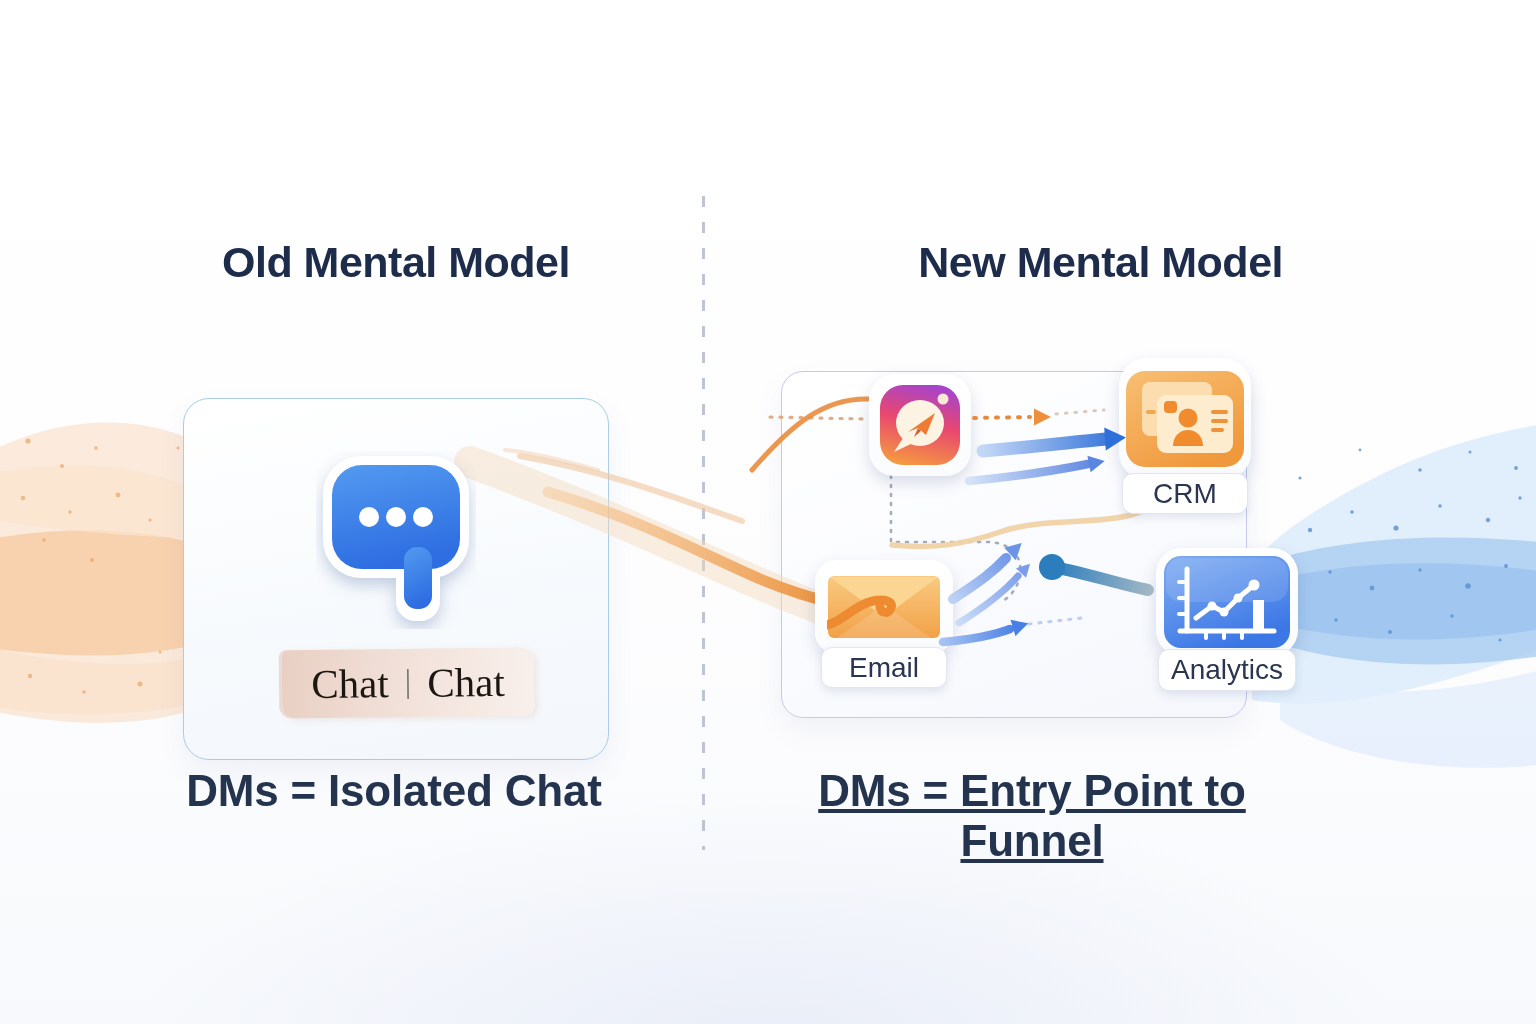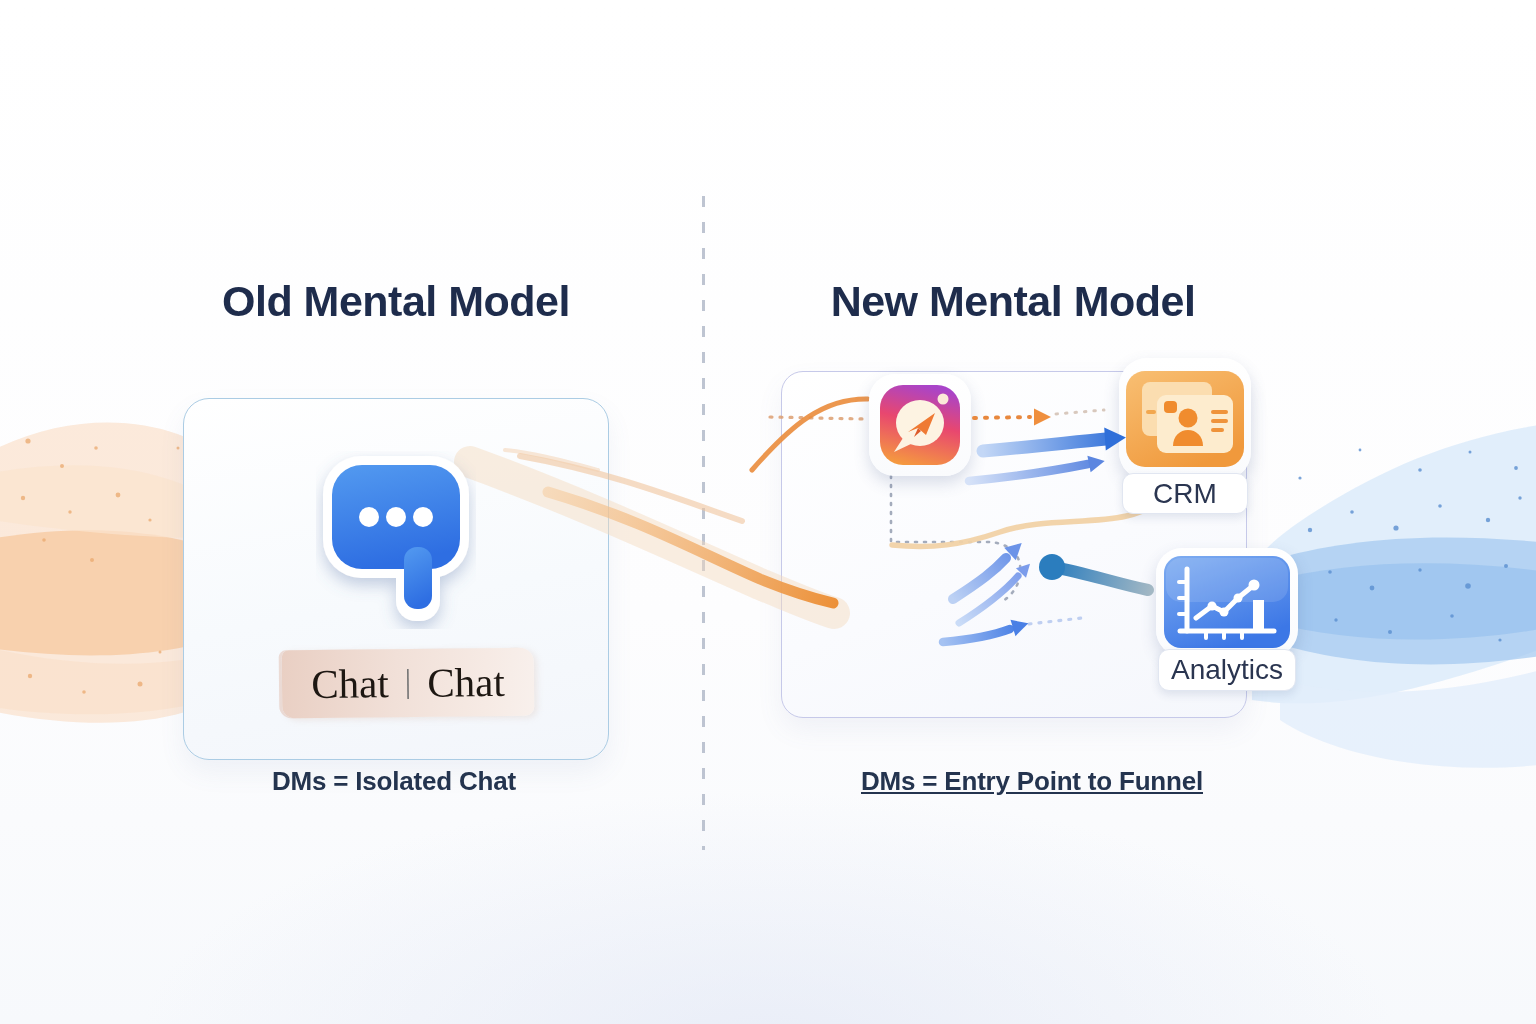--- a/index.html
+++ b/index.html
@@ -19,25 +19,25 @@
 
   
   .divider{
     left:702px;top:196px;width:3px;height:654px;z-index:0;opacity:.8;
     background:repeating-linear-gradient(to bottom,#aeb6c6 0 11px,transparent 11px 26px);
   }
 
   
   .col-title{
     z-index:5;width:540px;text-align:center;
-    font-size:43px;font-weight:700;letter-spacing:-.5px;color:#1e2c4c;margin-top:39px;
+    font-size:43px;font-weight:700;letter-spacing:-.5px;color:#1e2c4c;
   }
   .caption{
     z-index:5;width:560px;text-align:center;
-    font-size:26px;font-weight:600;color:#24344f;letter-spacing:-.2px;
+    font-size:44px;font-weight:600;color:#24344f;letter-spacing:-.2px;
   }
 
   
   .old-card{
     left:183px;top:358px;width:424px;height:360px;
     border:1.6px solid #abcce4;border-radius:26px;
     background:linear-gradient(170deg,#ffffff 0%,#f7fafd 55%,#f3f6fb 100%);
     box-shadow:0 12px 26px rgba(90,120,170,.08);
     margin-top:40px;
   }
@@ -176,21 +176,21 @@
     <div class="brush-text">
       <span>Chat</span>
       <span class="brush-sep">|</span>
       <span>Chat</span>
     </div>
   </div>
 </div>
 
 <div class="abs caption" style="left:114px;top:766px;">DMs = Isolated Chat</div>
 
-<div class="abs col-title" style="left:743px;top:238px;">New Mental Model</div>
+<div class="abs col-title" style="left:743px;top:238px;text-align:right;">New Mental Model</div>
 
 <div class="abs new-panel">
 
   <svg class="flow flow-under" viewBox="-20 -10 560 400">
 
     <line x1="-12" y1="45" x2="82" y2="47" stroke="#dd9f72" stroke-width="3.2" stroke-dasharray="2 8" stroke-linecap="round" opacity="0.85"></line>
 
     <path d="M109,104 L109,170 L205,170 C223,170 236,179 238,193 C240,208 233,221 221,229" fill="none" stroke="#9aa3b5" stroke-width="2.6" stroke-dasharray="2 7" stroke-linecap="round" opacity="0.9"></path>
 
     <path d="M385,122 C350,162 276,140 218,160 C180,173 150,177 110,173" fill="none" stroke="#f1d2a6" stroke-width="5.5" stroke-linecap="round" opacity="0.95"></path>
@@ -237,20 +237,37 @@
         <circle cx="62" cy="48" r="9.5" fill="#f08c2e"></circle>
         <path d="M47,76 C47,66 54,60 62,60 C70,60 77,66 77,76 Z" fill="#f08c2e"></path>
         <rect x="85" y="40" width="17" height="4" rx="2" fill="#ef933a"></rect>
         <rect x="85" y="49" width="17" height="4" rx="2" fill="#ef933a"></rect>
         <rect x="85" y="58" width="13" height="4" rx="2" fill="#ef933a"></rect>
       </svg>
     </div>
     <div class="pill">CRM</div>
   </div>
 
+  <div class="node node-email">
+    <div class="sticker">
+      <svg width="114" height="64" viewBox="0 0 114 64">
+        <defs>
+          <linearGradient id="emGrad" x1="0" y1="0" x2="0" y2="1">
+            <stop offset="0" stop-color="#f9ca80"></stop>
+              <stop offset="1" stop-color="#f2a148"></stop>
+          </linearGradient>
+        </defs>
+        <rect x="1" y="1" width="112" height="62" rx="6" fill="url(#emGrad)"></rect>
+        <polygon points="3,2 111,2 57,42" fill="#fbd795" opacity="0.95"></polygon>
+        <polygon points="10,63 57,30 104,63" fill="#ffffff" opacity="0.14"></polygon>
+        <path d="M-14,50 C10,56 24,30 46,26 C60,23 68,28 63,35 C60,39 54,38 53,32" fill="none" stroke="#ee8a2f" stroke-width="9" stroke-linecap="round"></path>
+      </svg>
+    </div>
+    <div class="pill">Email</div>
+  </div>
 
   <div class="node node-analytics">
     <div class="sticker">
       <svg width="126" height="92" viewBox="0 0 126 92">
         <defs>
           <linearGradient id="anGrad" x1="0" y1="0" x2="0.5" y2="1">
             <stop offset="0" stop-color="#7fadf1"></stop>
               <stop offset="1" stop-color="#3c77e6"></stop>
           </linearGradient>
         </defs>

